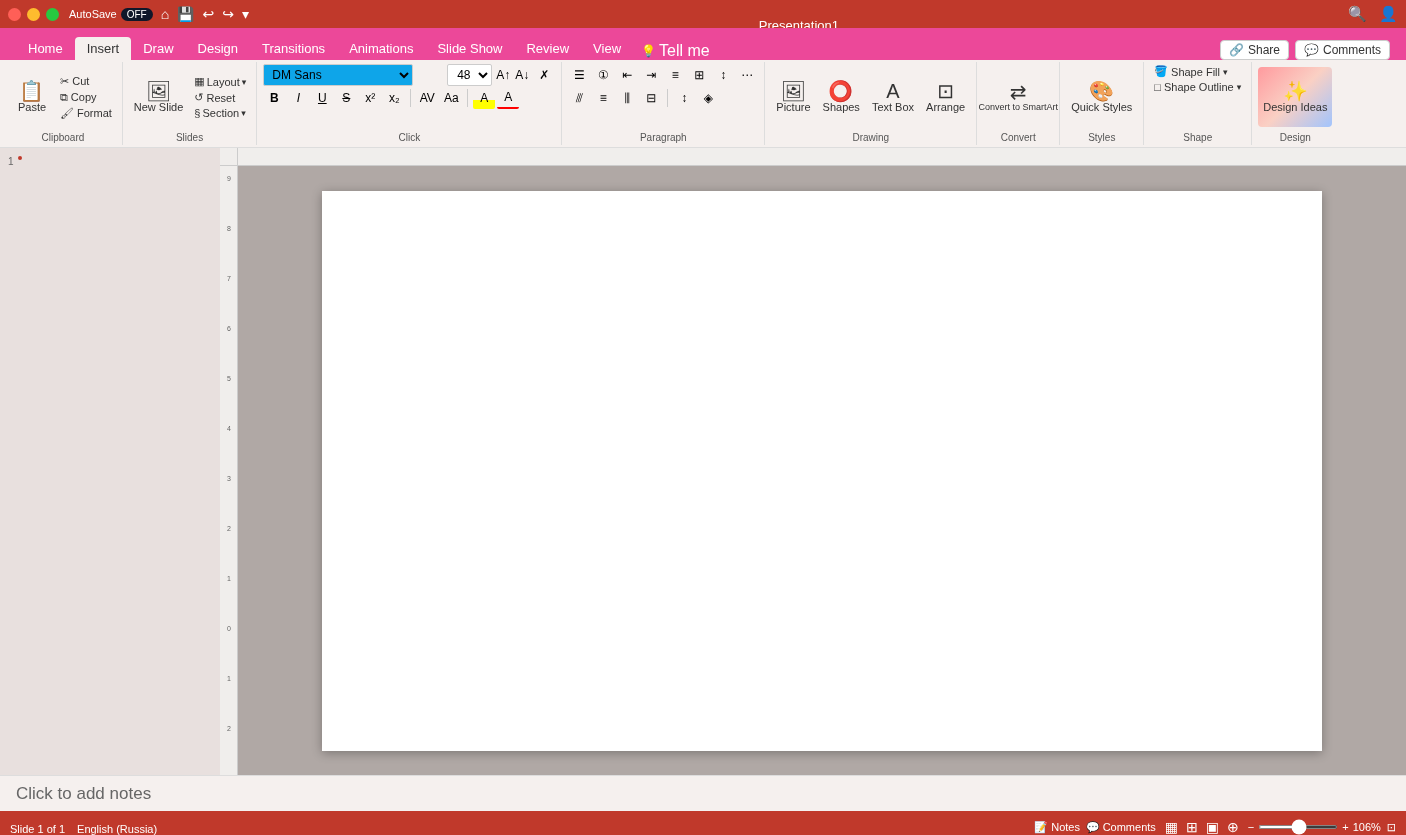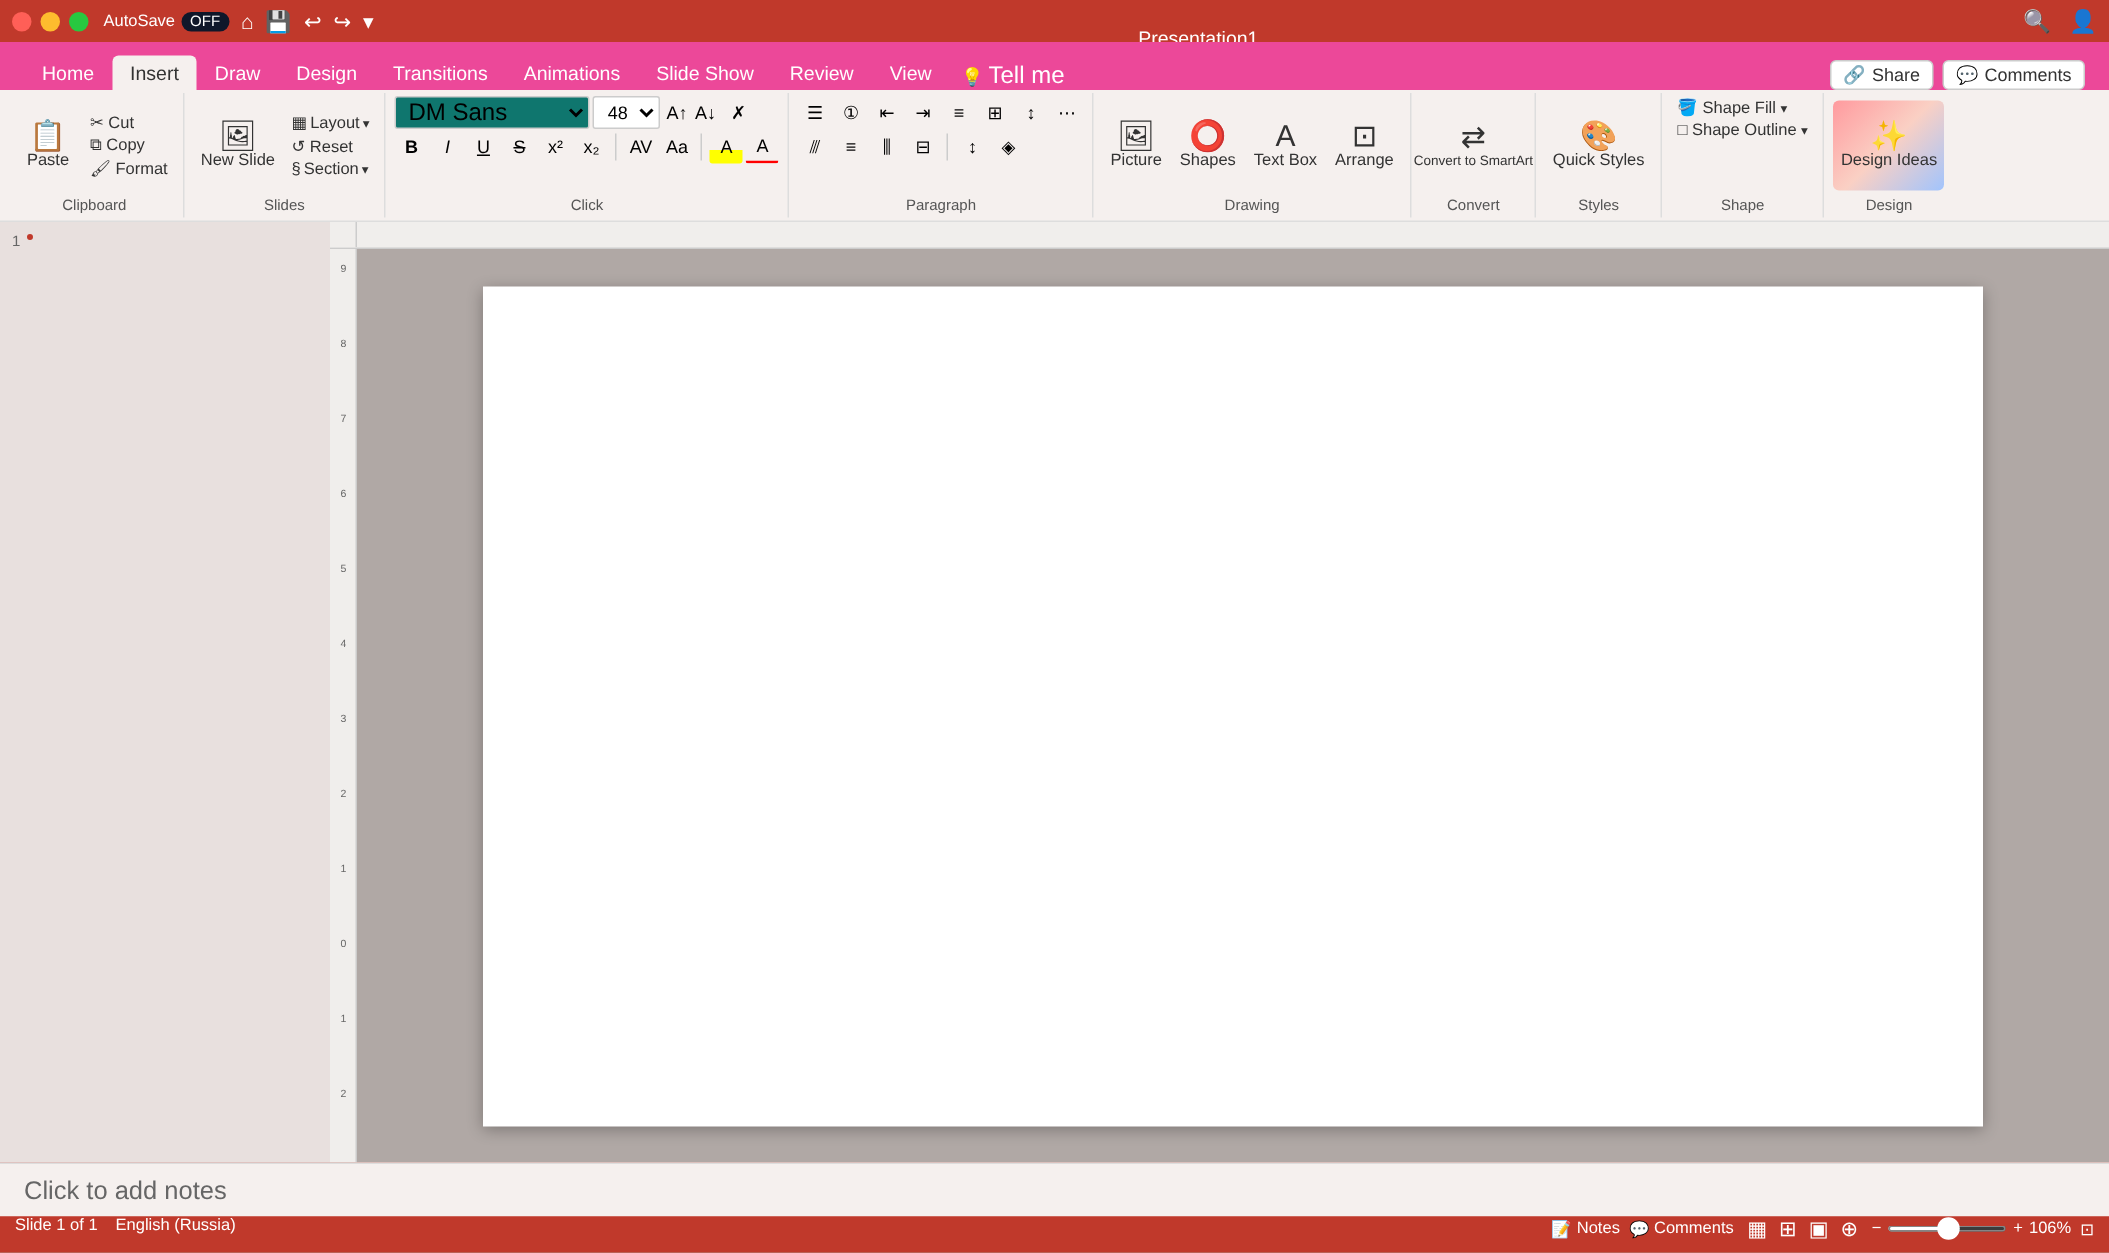--- a/index.html
+++ b/index.html
@@ -120,28 +120,28 @@
       display: flex; align-items: center; gap: 3px;
       padding: 1px 4px; border-radius: 3px; cursor: pointer;
       font-size: 11px; color: #333; background: none; border: none;
       white-space: nowrap;
     }
     .separator { width: 1px; background: #ccc; align-self: stretch; margin: 2px 3px; }
     .dropdown-arrow { font-size: 9px; }
 
     
     .font-selector {
-      width: 130px; height: 22px; font-size: 16px;
+      width: 150px; height: 22px; font-size: 12px;
       border: 1px solid #ccc; border-radius: 2px;
-      padding: 0 4px; background: #0f766e;
+      padding: 0 4px; background: #0ea5e9;
     }
     .font-size-selector {
       width: 45px; height: 22px; font-size: 12px;
       border: 1px solid #ccc; border-radius: 2px;
-      padding: 0 2px; text-align: center; background: white;
+      padding: 0 2px; text-align: center; background: white; margin-left: 32px;
     }
     .font-inc-dec { display: flex; gap: 1px; }
     .font-btn { width: 18px; height: 18px; font-size: 12px; border: none; background: none; cursor: pointer; display: flex; align-items: center; justify-content: center; }
     .format-btn {
       width: 22px; height: 22px; border: none; background: none; cursor: pointer;
       border-radius: 2px; font-size: 12px; display: flex; align-items: center; justify-content: center;
     }
     .format-btn.bold { font-weight: bold; }
     .format-btn.italic { font-style: italic; }
     .format-btn.underline { text-decoration: underline; }
@@ -231,21 +231,21 @@
       padding: 0 16px;
       flex-shrink: 0;
     }
     .notes-placeholder { font-size: 17px; color: #666; }
 
     
     .status-bar {
       height: 24px;
       background: #c0392b;
       display: flex;
-      align-items: flex-start;
+      align-items: flex-end;
       padding: 0 10px;
       flex-shrink: 0;
     }
     .status-left { display: flex; gap: 12px; align-items: center; }
     .status-text { font-size: 11px; color: white; }
     .status-right { margin-left: auto; display: flex; align-items: center; gap: 6px; }
     .status-btn { background: none; border: none; color: white; cursor: pointer; font-size: 11px; display: flex; align-items: center; gap: 3px; }
     .view-btns { display: flex; gap: 2px; }
     .view-btn { background: none; border: none; color: white; cursor: pointer; font-size: 14px; padding: 0 3px; }
     .zoom-control { display: flex; align-items: center; gap: 4px; color: white; font-size: 11px; }

